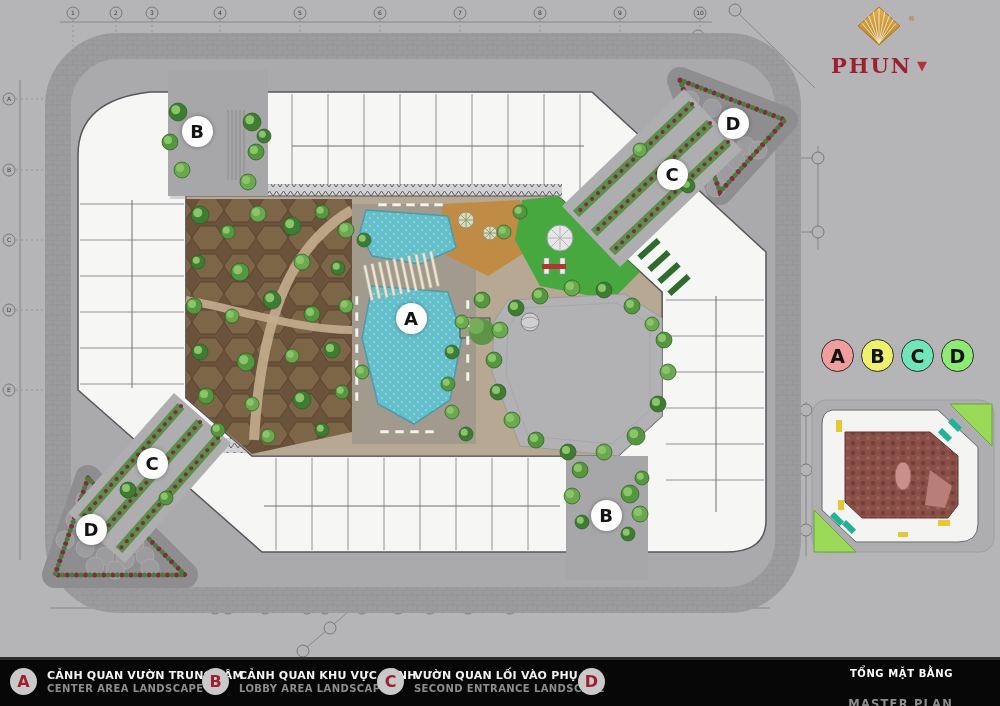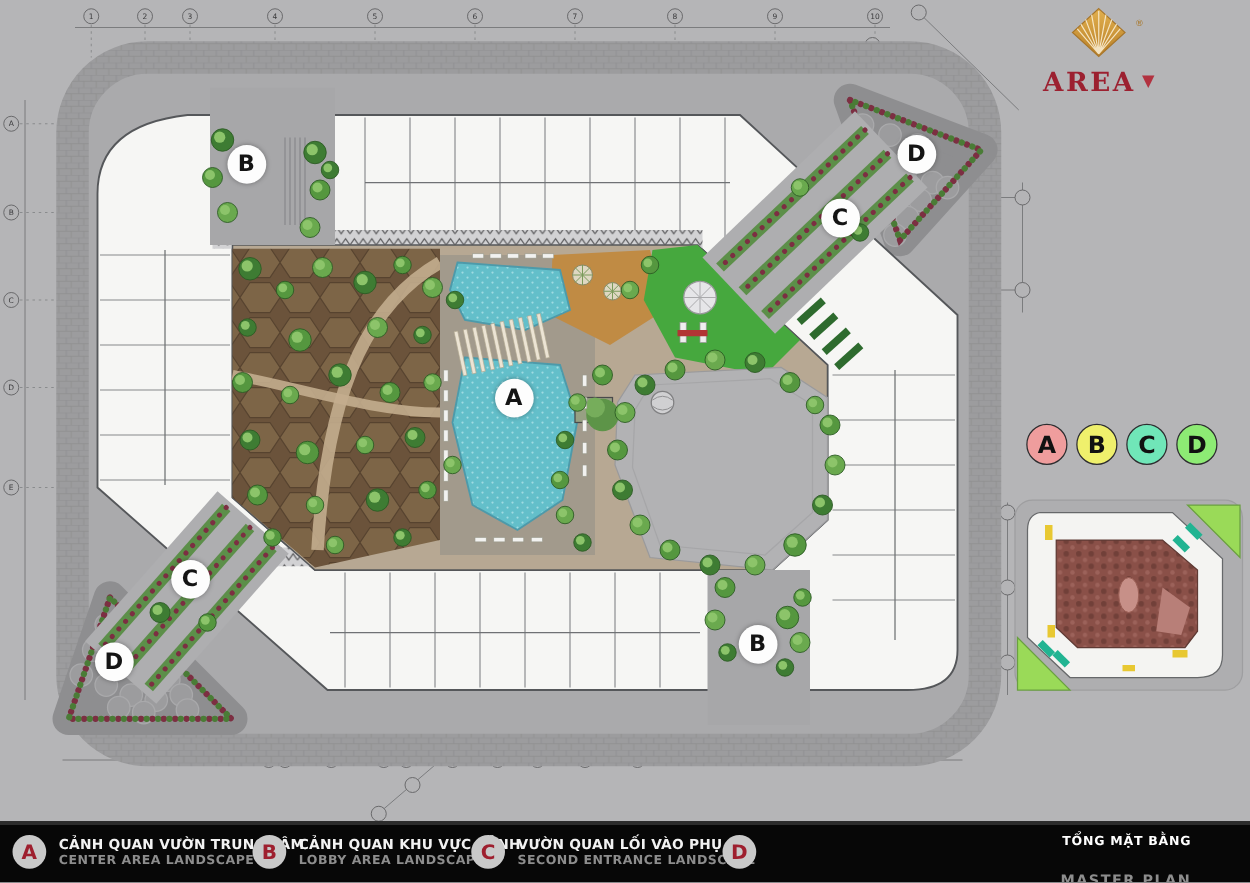--- a/index.html
+++ b/index.html
@@ -520,21 +520,21 @@
             <stop offset="1" stop-color="#b87f28"></stop>
         </linearGradient>
       </defs>
       <polygon points="24,2 46,22 24,42 2,22" fill="url(#gold)" stroke="#a8762a" stroke-width="1"></polygon>
       <g stroke="#fdf3da" stroke-width="1" opacity="0.85">
         <path d="M24,40 L24,4 M24,40 L18,7 M24,40 L30,7 M24,40 L13,11 M24,40 L35,11 M24,40 L9,15 M24,40 L39,15 M24,40 L6,19 M24,40 L42,19"></path>
       </g>
     </svg>
     <span class="logo-reg">®</span>
     <div class="logo-row">
-      <span class="vime">AREA</span>
+      <span class="vime">PHUN</span>
       <span class="logo-tri">▼</span>
     </div>
   </div>
 
   <div class="bottom-bar">
     <div id="legend-row">
         <div class="legend-item" style="left: 10px;">
           <div class="legend-circle">A</div>
           <div>
             <div class="legend-vi">CẢNH QUAN VƯỜN TRUNG TÂM</div>

